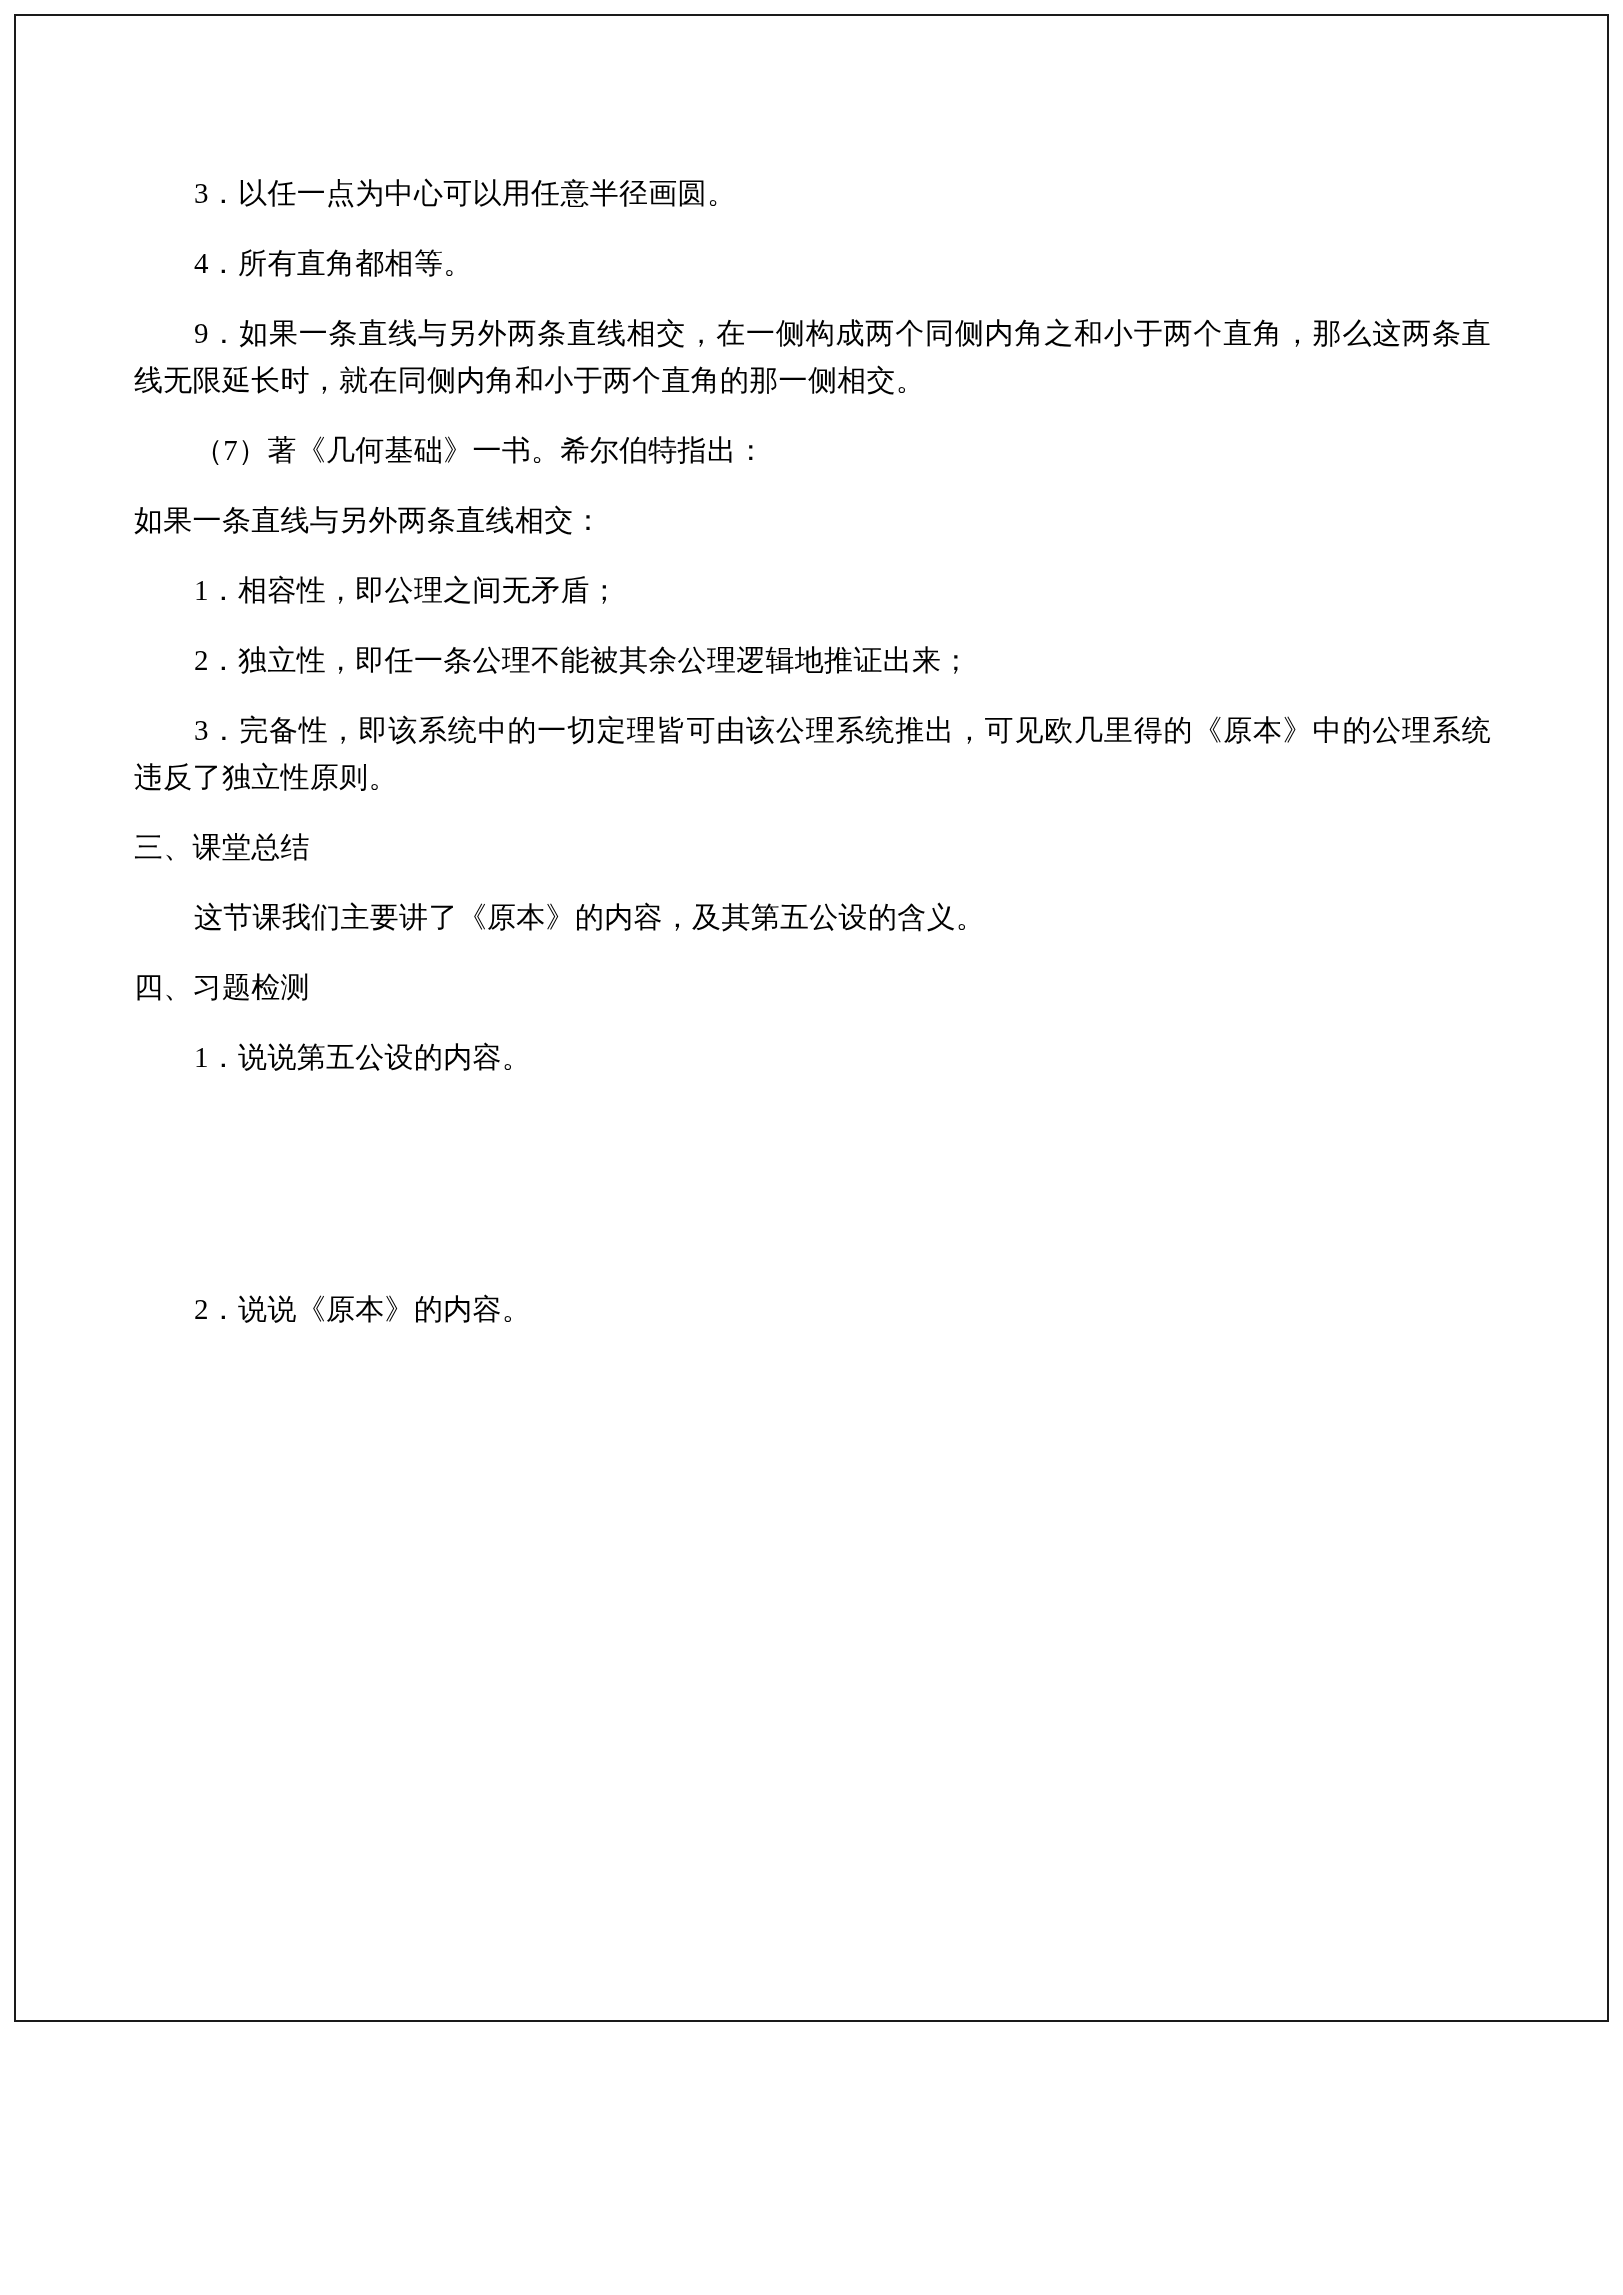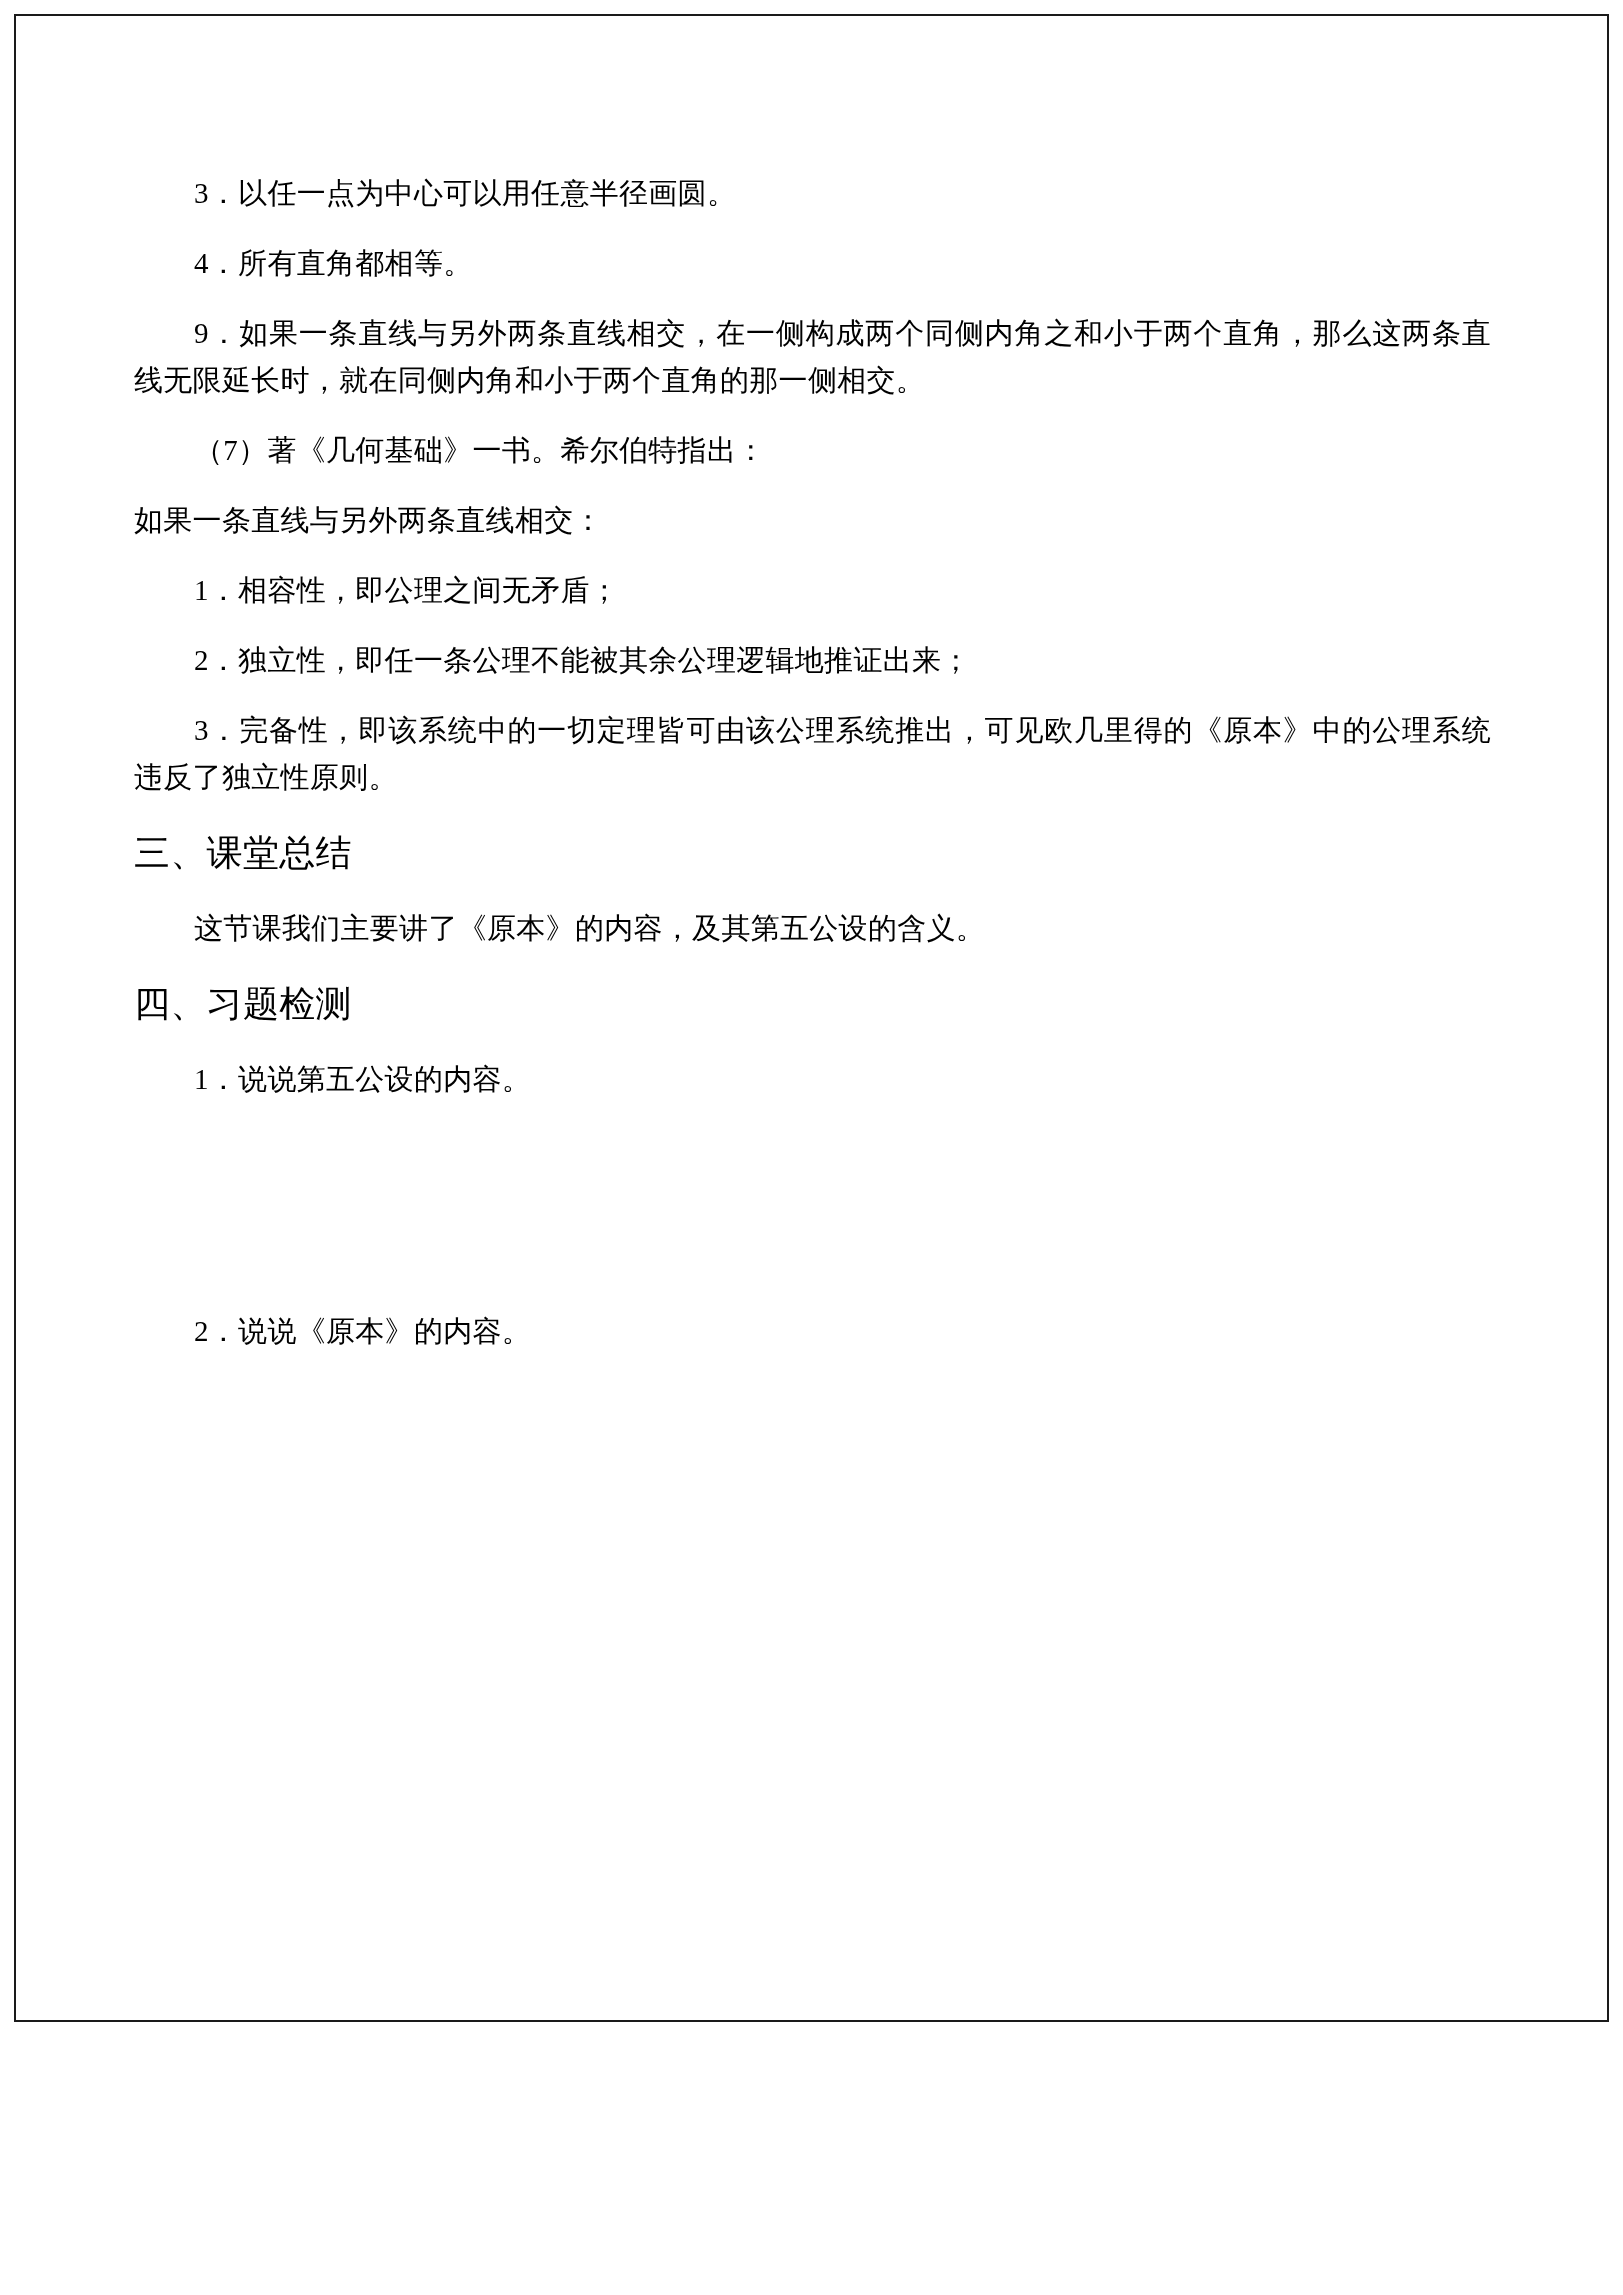--- a/index.html
+++ b/index.html
@@ -45,21 +45,21 @@
   }
   .indent {
     text-indent: 60px;
   }
   .noindent {
     text-indent: 0;
   }
   .gap-sm { height: 23px; }
   .gap-xl { height: 205px; }
   .heading {
-    font-size: 36px;
+    font-size: 29px;
     line-height: 1.62;
     color: #000000;
     text-indent: 0;
     margin: 0;
   }
   .footer {
     position: absolute;
     left: 0;
     right: 0;
     top: 2100px;

